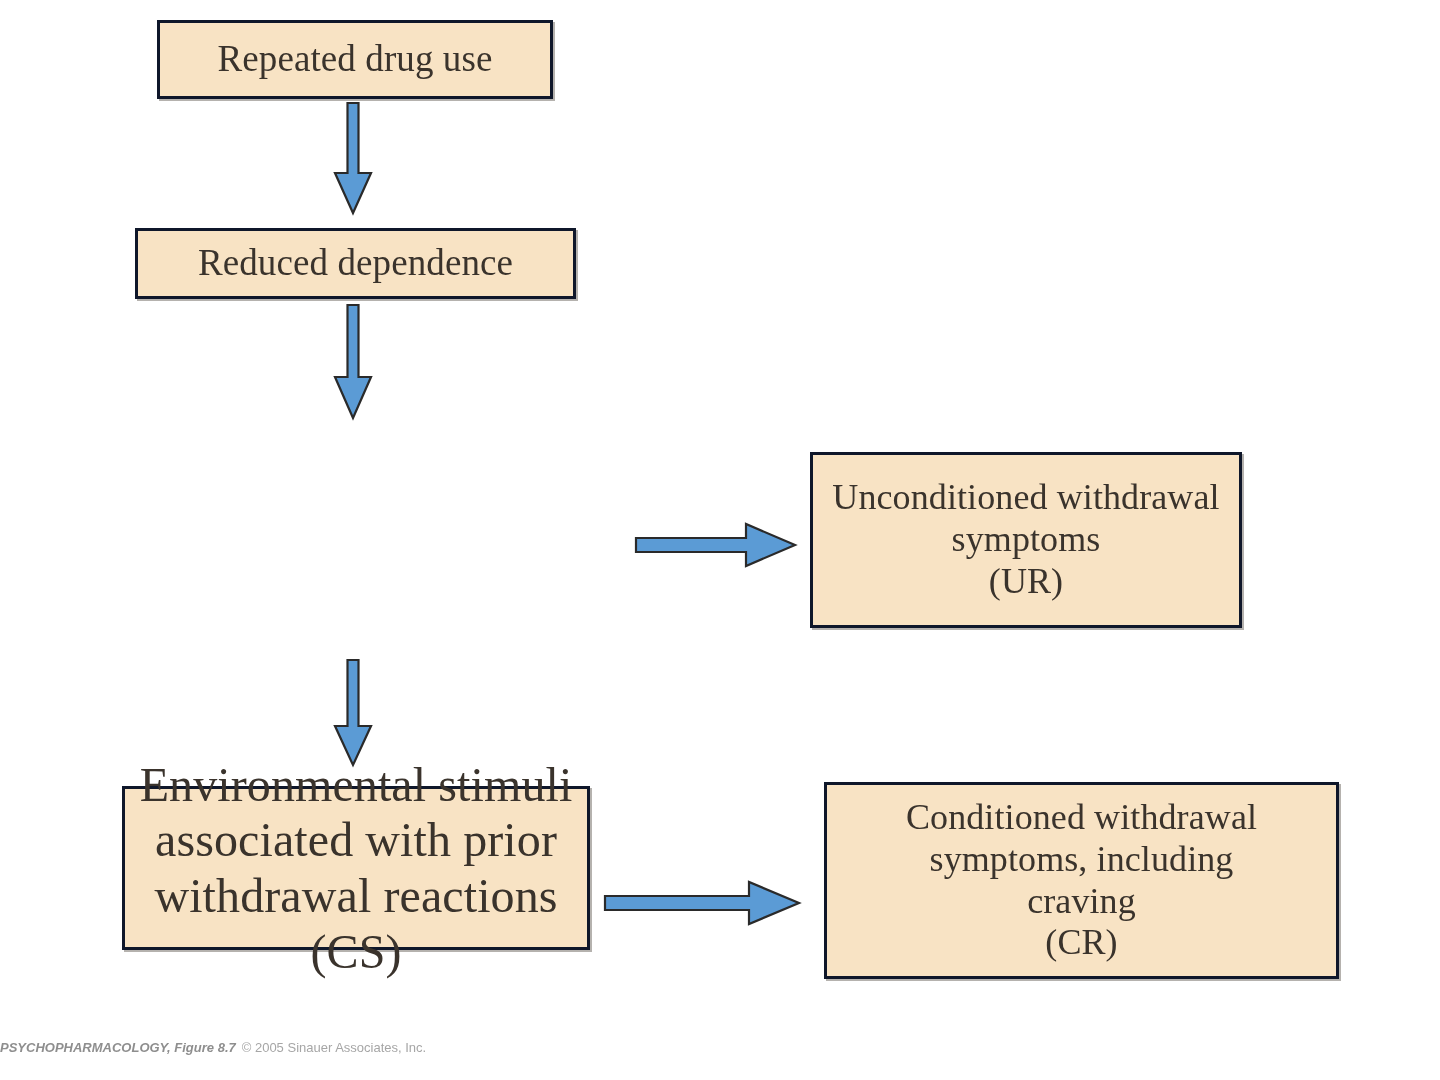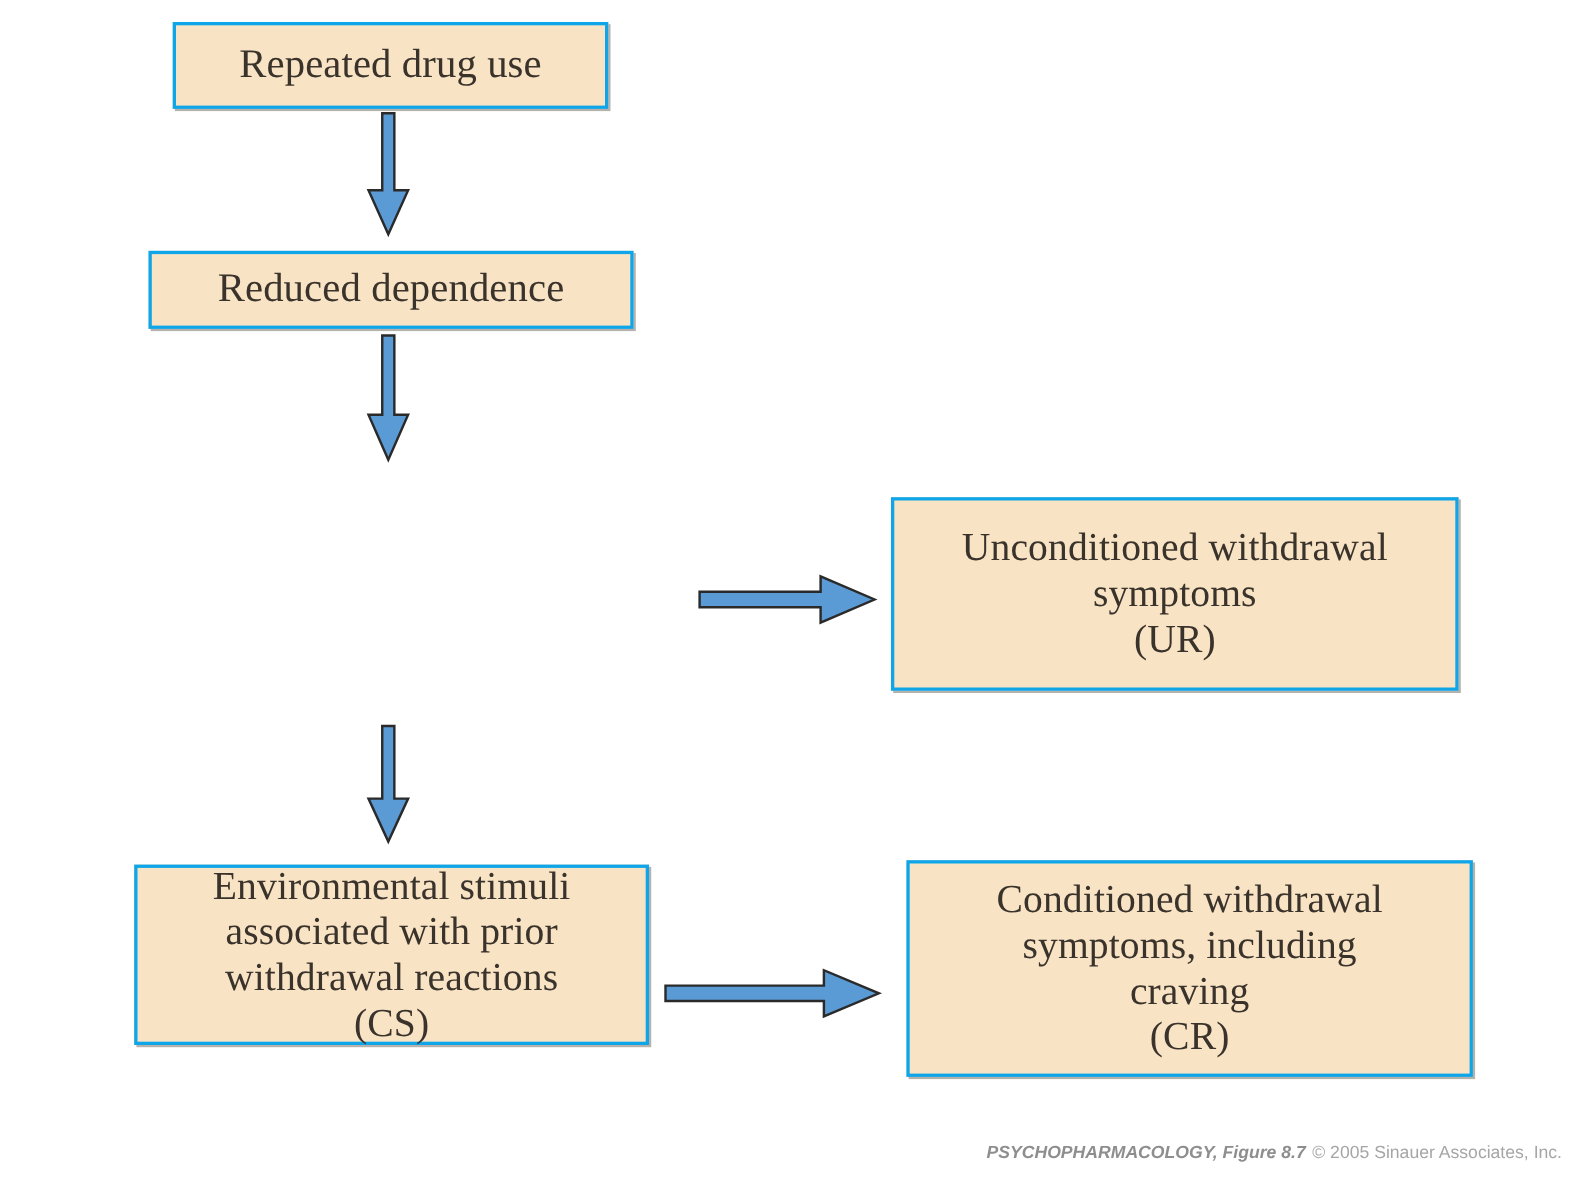--- a/index.html
+++ b/index.html
@@ -19,21 +19,21 @@
     height: 1080px;
     background: #ffffff;
     overflow: hidden;
   }
 
   
   .node-box {
     position: absolute;
     box-sizing: border-box;
     background: #F8E3C4;
-    border: 3px solid #0ea5e9;
+    border: 3px solid #0f172a;
     box-shadow: 2px 2px 0 rgba(90,84,76,0.45);
     display: flex;
     align-items: center;
     justify-content: center;
     text-align: center;
     color: #3a332c;
     line-height: 1.16;
     letter-spacing: 0.1px;
   }
   .node-box .node-text {
@@ -52,27 +52,27 @@
     width: 441px; height: 71px;
     font-size: 37px;
   }
   #box-unconditioned-stimulus {
     left: 93px;   top: 428px;
     width: 526px; height: 226px;
     font-size: 36px;
   }
   #box-unconditioned-response {
     left: 810px;  top: 452px;
-    width: 516px; height: 176px;
+    width: 432px; height: 176px;
     font-size: 36px;
   }
   #box-conditioned-stimulus {
     left: 122px;  top: 786px;
     width: 468px; height: 164px;
-    font-size: 36px;
+    font-size: 48px;
   }
   #box-conditioned-response {
     left: 824px;  top: 782px;
     width: 515px; height: 197px;
     font-size: 36px;
   }
 
   
   .arrow-svg {
     position: absolute;
@@ -90,23 +90,22 @@
   #arrow-us-to-cs           { left: 330px; top: 658px; }
   #arrow-us-to-ur           { left: 634px; top: 519px; }
   #arrow-cs-to-cr           { left: 603px; top: 877px; }
 
   
   #figure-credit {
     position: absolute;
     left: 0;
     top: 1040px;
     width: 1420px;
-    text-align: right;
     font-family: "Liberation Sans", "DejaVu Sans", sans-serif;
-    font-size: 16px;
+    font-size: 13px;
     color: #9a9a9a;
     white-space: nowrap;
   }
   #figure-credit .credit-title {
     font-style: italic;
     font-weight: bold;
     color: #8e8e8e;
   }
   #figure-credit .credit-copyright {
     font-weight: normal;

